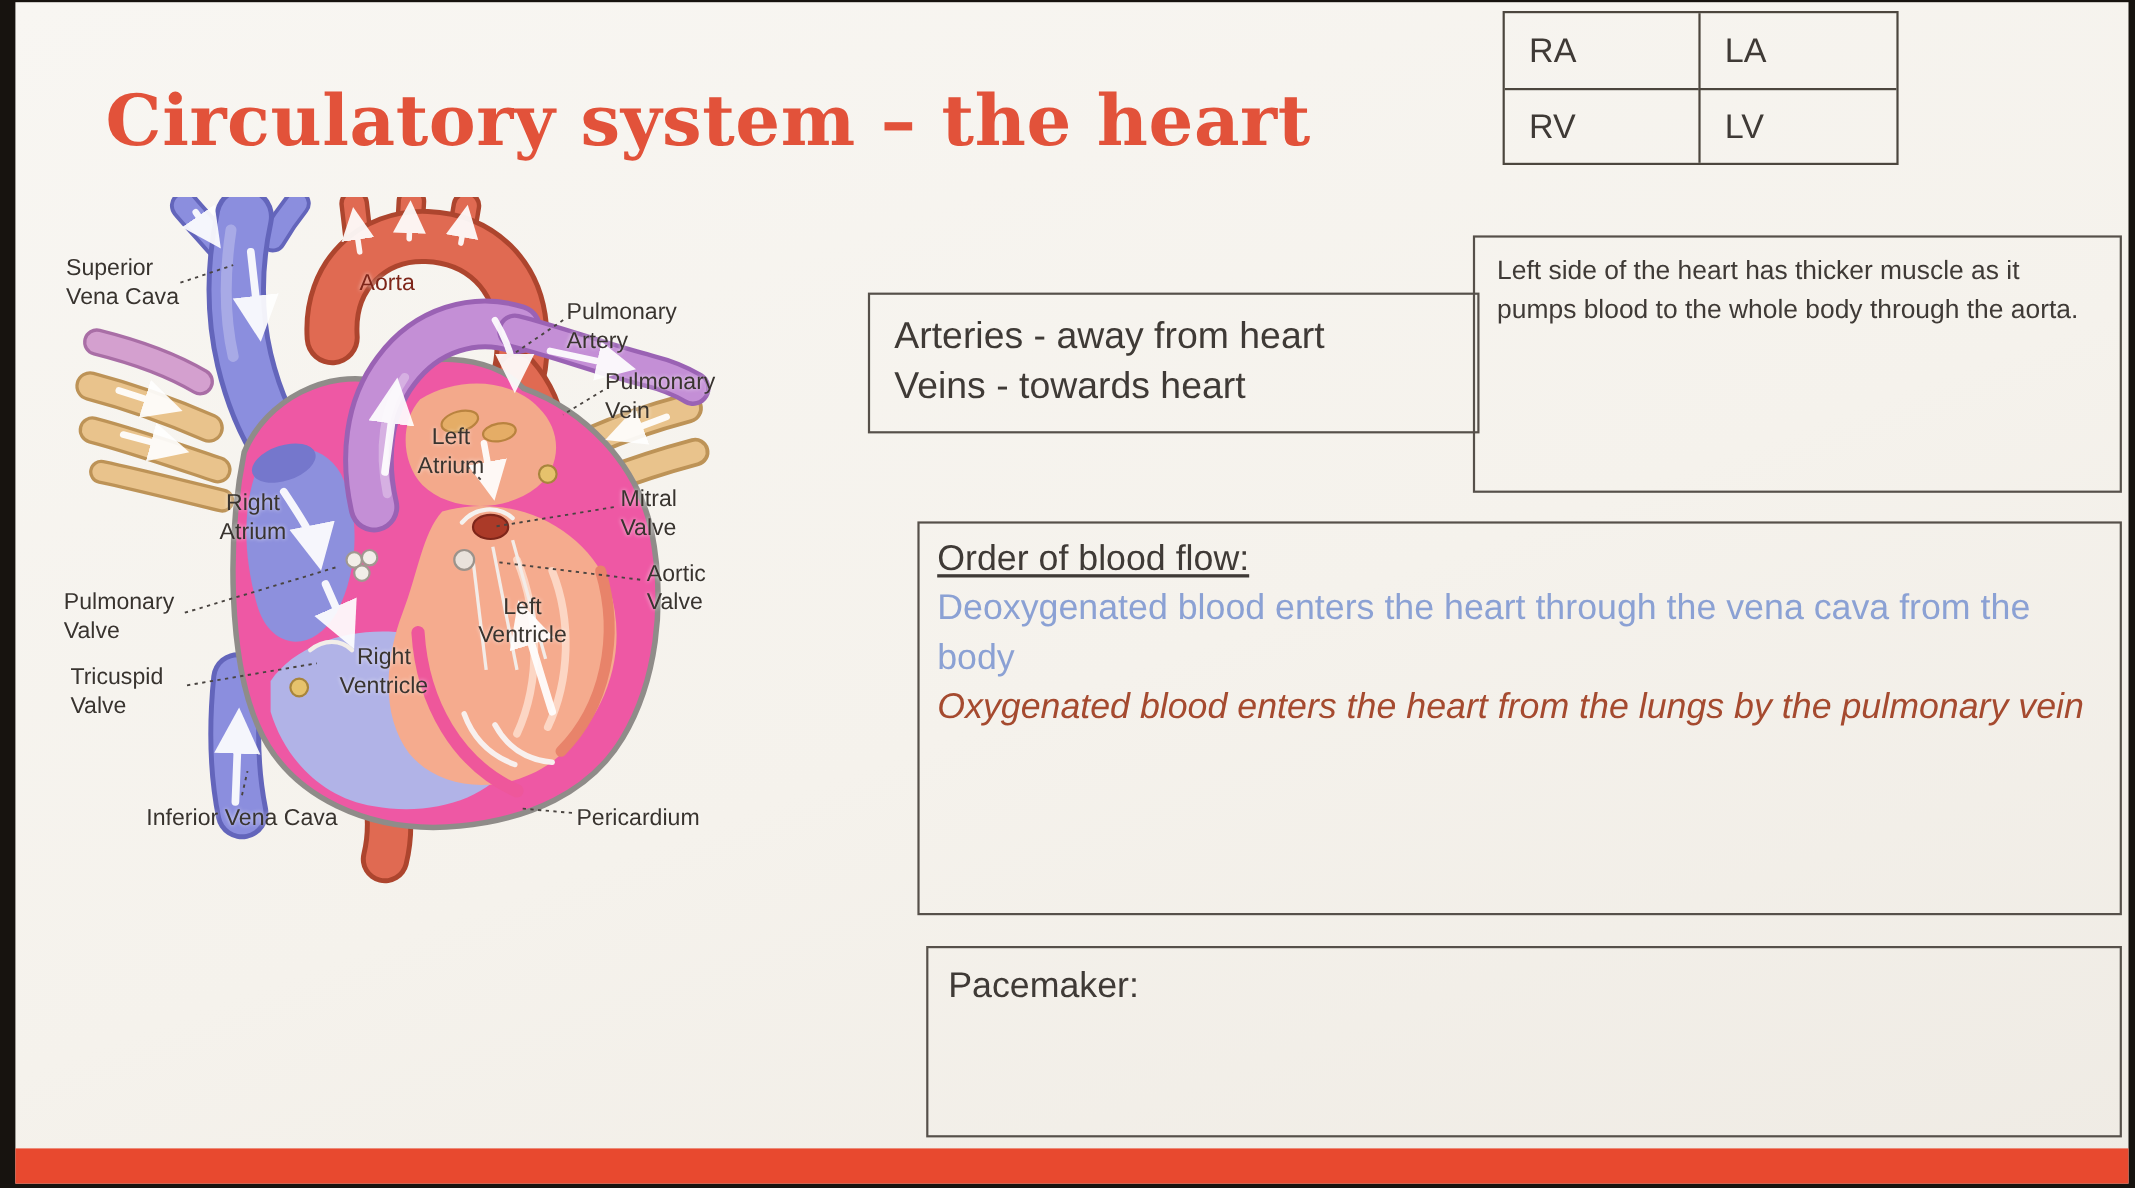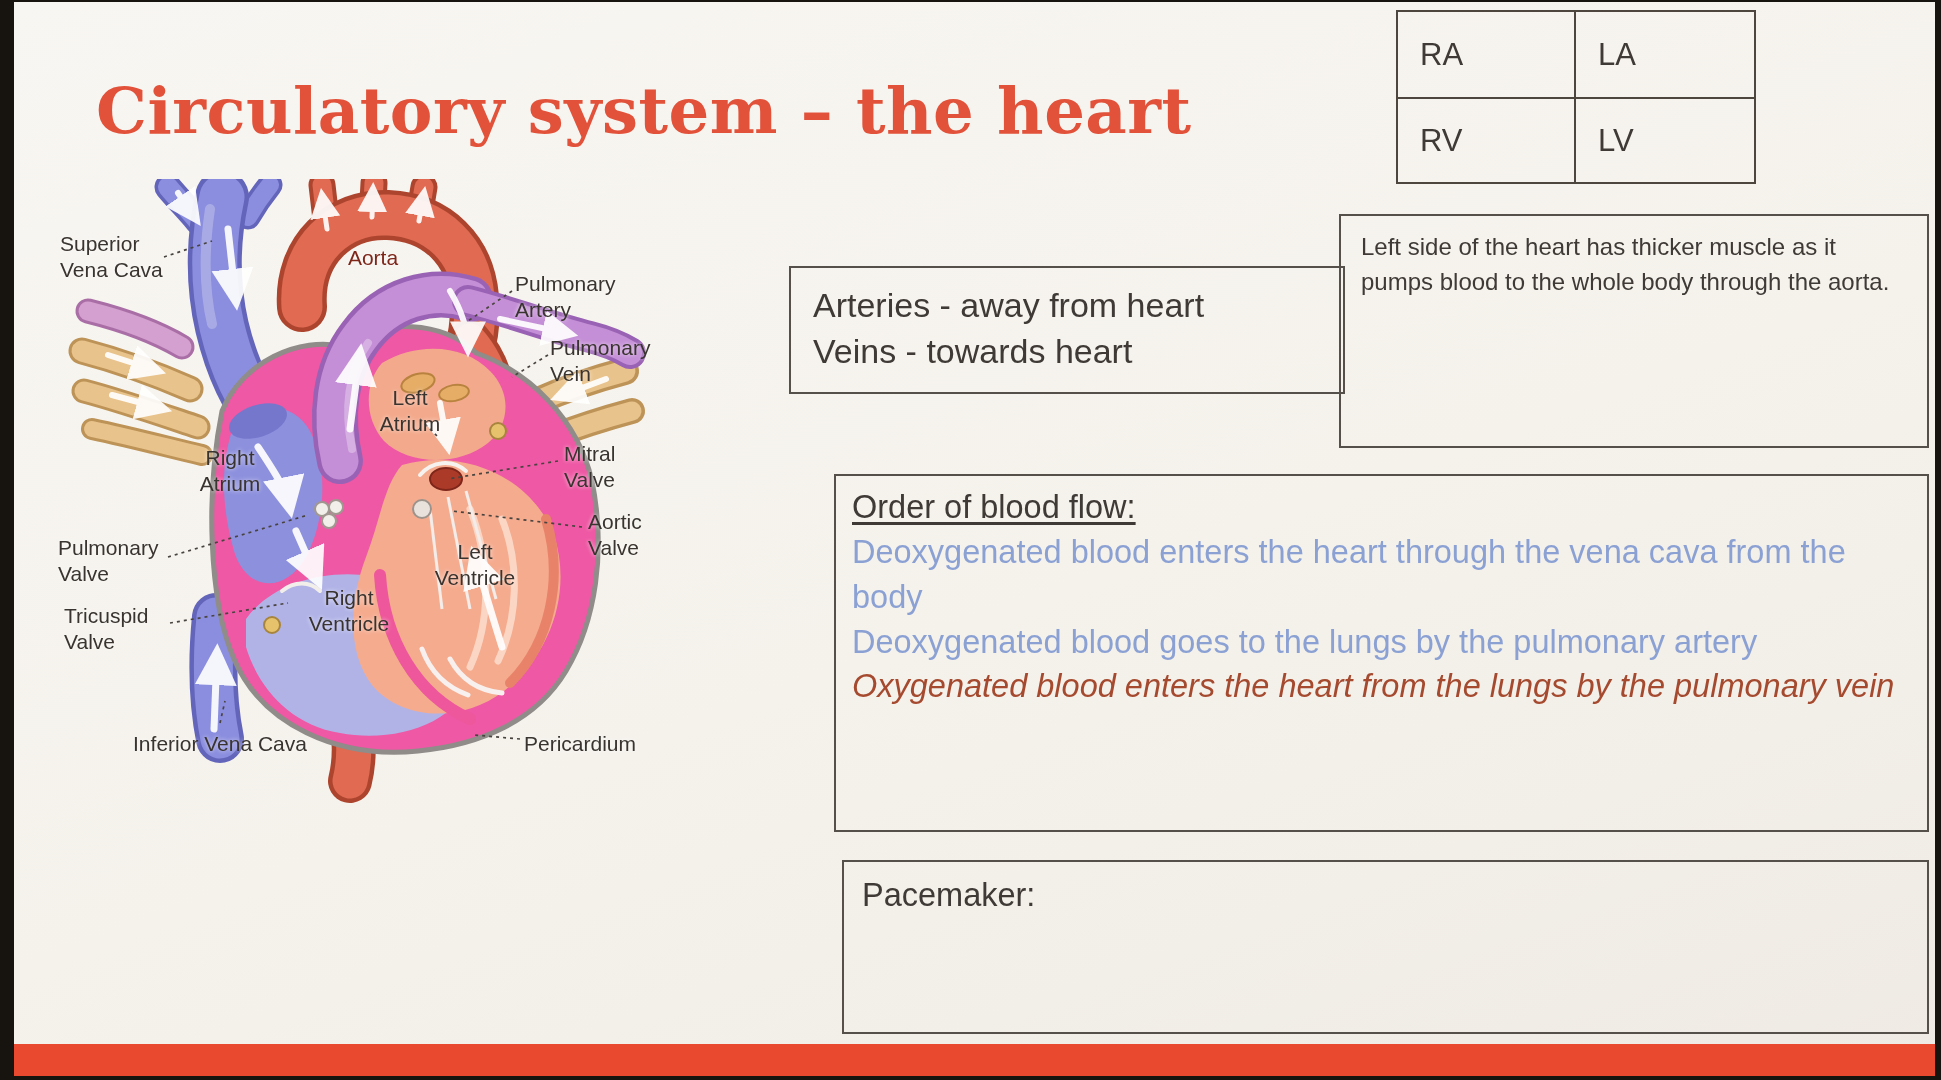--- a/index.html
+++ b/index.html
@@ -17,23 +17,23 @@
 
   .title {
     position:absolute; left:82px; top:74px; margin:0;
     font-family:"DejaVu Serif","Liberation Serif",serif;
     font-weight:700; font-size:64px; line-height:1.1; letter-spacing:0.5px;
     color:#e2523a;
   }
 
   
   .chamber-table {
-    position:absolute; left:1352px; top:8px; width:360px; height:174px;
+    position:absolute; left:1352px; top:8px; width:360px; height:140px;
     border:2px solid #4c463e;
-    display:grid; grid-template-columns:176px 1fr; grid-template-rows:1fr 1fr;margin-left:30px;
+    display:grid; grid-template-columns:176px 1fr; grid-template-rows:1fr 1fr;
   }
   .chamber-table .cell {
     display:flex; align-items:center; padding-left:22px;
     font-size:31px; color:#3f3a36;
   }
   .chamber-table .col2 { border-left:2px solid #4c463e; }
   .chamber-table .row2 { border-top:2px solid #4c463e; }
 
   
   .box { position:absolute; border:2px solid #56504a; color:#3f3a36; background:transparent; }
@@ -77,21 +77,20 @@
       <div>Veins - towards heart</div>
     </div>
 
     <div class="box leftside-box">
       <div>Left side of the heart has thicker muscle as it pumps blood to the whole body through the aorta.</div>
     </div>
 
     <div class="box flow-box">
       <div class="flow-heading">Order of blood flow:</div>
       <div class="flow-step" style="color: rgb(139, 161, 212);">Deoxygenated blood enters the heart through the vena cava from the body</div>
-      <div class="flow-step" style="color: rgb(139, 161, 212);">Deoxygenated blood goes to the lungs by the pulmonary artery</div>
       <div class="flow-step" style="color: rgb(165, 74, 47); font-style: italic;">Oxygenated blood enters the heart from the lungs by the pulmonary vein</div>
     </div>
 
     <div class="box pacemaker-box">
       <div>Pacemaker:</div>
     </div>
 
     <div class="diagram">
       <svg width="760" height="810" viewBox="0 0 760 810">
         <defs>
@@ -236,21 +235,21 @@
           <path d="M 532,348 L 402,332"></path>
           <path d="M 118,378 L 258,336"></path>
           <path d="M 120,444 L 238,424"></path>
           <path d="M 470,560 L 424,556"></path>
           <path d="M 170,544 L 175,522"></path>
         </g>
       </svg>
 
       <div class="dlabel t-right" style="left:10px; top:52px; width:104px;">Superior
 Vena Cava</div>
-      <div class="dlabel t-center" style="left:283px; top:66px; width:80px; color:#7e261a;">Aorta</div>
+      <div class="dlabel t-center" style="left:262px; top:66px; width:80px; color:#7e261a;">Aorta</div>
       <div class="dlabel" style="left:465px; top:92px; width:110px;">Pulmonary
 Artery</div>
       <div class="dlabel" style="left:500px; top:156px; width:110px;">Pulmonary
 Vein</div>
       <div class="dlabel t-center" style="left:320px; top:206px; width:80px;">Left
 Atrium</div>
       <div class="dlabel" style="left:514px; top:262px; width:80px;">Mitral
 Valve</div>
       <div class="dlabel t-center" style="left:138px; top:266px; width:84px;">Right
 Atrium</div>

